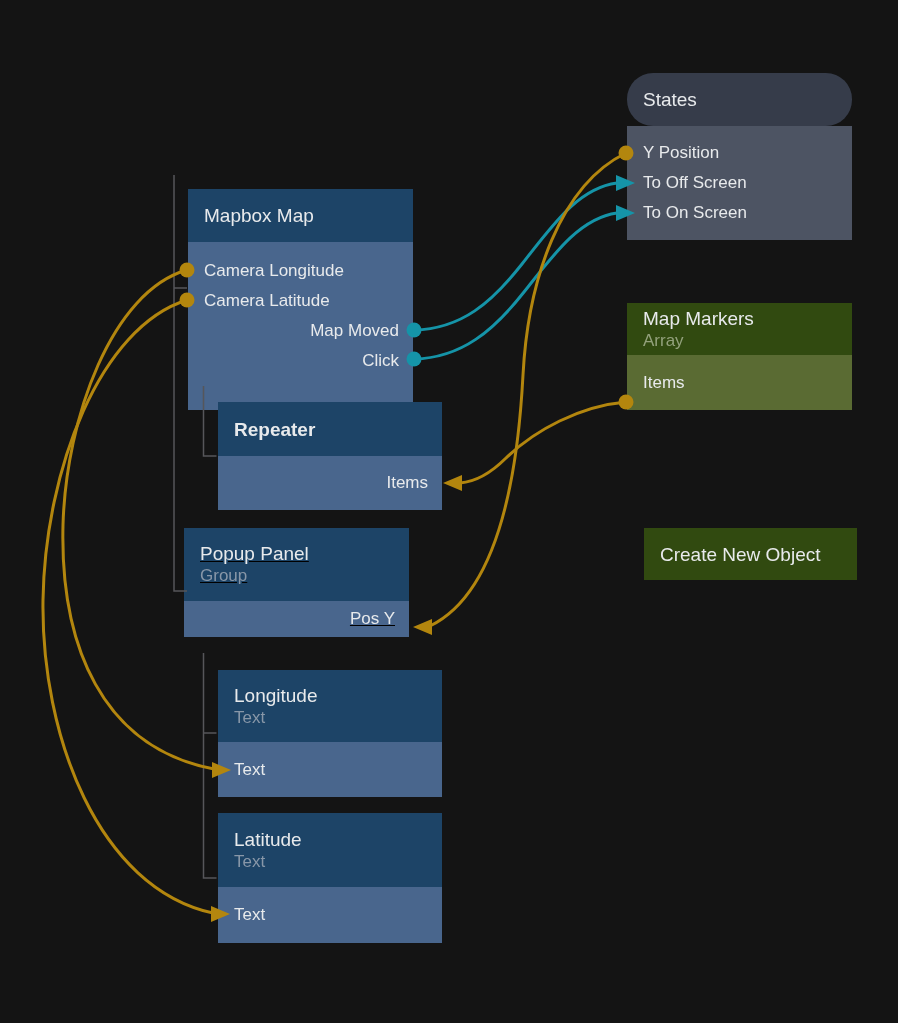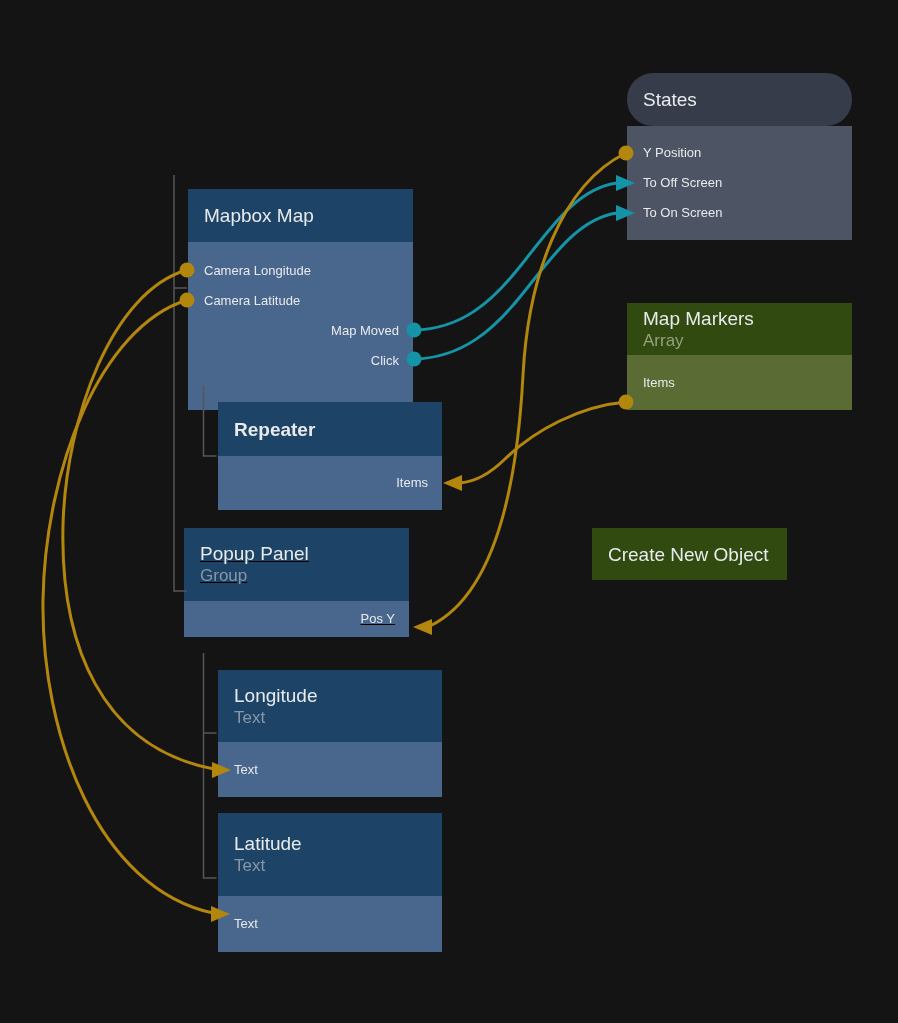--- a/index.html
+++ b/index.html
@@ -14,21 +14,21 @@
   .hdr{
     display:flex;flex-direction:column;justify-content:center;
     padding-left:16px;box-sizing:border-box;
   }
   .title{font-size:19px;color:var(--text_primary,#e8eaec);line-height:23px;}
   .sub{font-size:17px;line-height:22px;color:var(--text_subtitle,#8897a8);}
   .sub.green{color:var(--text_subtitle_green,#93a17c);}
   .body{box-sizing:border-box;display:flex;flex-direction:column;}
   .body.center{justify-content:center;}
   .row{
-    height:30px;line-height:30px;font-size:13px;
+    height:30px;line-height:30px;font-size:17px;
     color:var(--text_primary,#e8eaec);
     padding:0 14px 0 16px;box-sizing:border-box;white-space:nowrap;
   }
   .row.r{text-align:right;}
   .blue  .hdr{background:var(--node_header_blue,#1d4467);}
   .blue  .body{background:var(--node_body_blue,#49668d);}
   .slate .hdr{background:var(--node_header_slate,#363c4a);border-radius:26px;}
   .slate .body{background:var(--node_body_slate,#4d5463);}
   .green .hdr{background:var(--node_header_green,#314a10);}
   .green .body{background:var(--node_body_green,#5a6b33);}
@@ -81,21 +81,21 @@
     <div class="hdr" style="height:72px;">
       <div class="title">Longitude</div>
       <div class="sub">Text</div>
     </div>
     <div class="body center" style="height:55px;">
       <div class="row"><span>Text</span></div>
     </div>
   </div>
 
   <div class="node blue" style="left:218px;top:813px;width:224px;">
-    <div class="hdr" style="height:83px;justify-content:center;">
+    <div class="hdr" style="height:74px;justify-content:center;">
       <div class="title">Latitude</div>
       <div class="sub">Text</div>
     </div>
     <div class="body center" style="height:56px;">
       <div class="row"><span>Text</span></div>
     </div>
   </div>
 
   <div class="node slate" style="left:627px;top:73px;width:225px;">
     <div class="hdr" style="height:53px;">
@@ -111,21 +111,21 @@
   <div class="node green" style="left:627px;top:303px;width:225px;">
     <div class="hdr" style="height:52px;">
       <div class="title">Map Markers</div>
       <div class="sub green">Array</div>
     </div>
     <div class="body center" style="height:55px;">
       <div class="row"><span>Items</span></div>
     </div>
   </div>
 
-  <div class="node green" style="left:592px;top:528px;width:195px;">
+  <div class="node green" style="left:644px;top:528px;width:213px;">
     <div class="hdr" style="height:52px;">
       <div class="title">Create New Object</div>
     </div>
   </div>
 
   <svg class="wires" width="898" height="1023" viewBox="0 0 898 1023">
 
     <path class="tree" d="M174,175 L174,591 L187,591"></path>
     <path class="tree" d="M174,288 L187,288"></path>
     <path class="tree" d="M203.5,386 L203.5,456 L216.5,456"></path>

